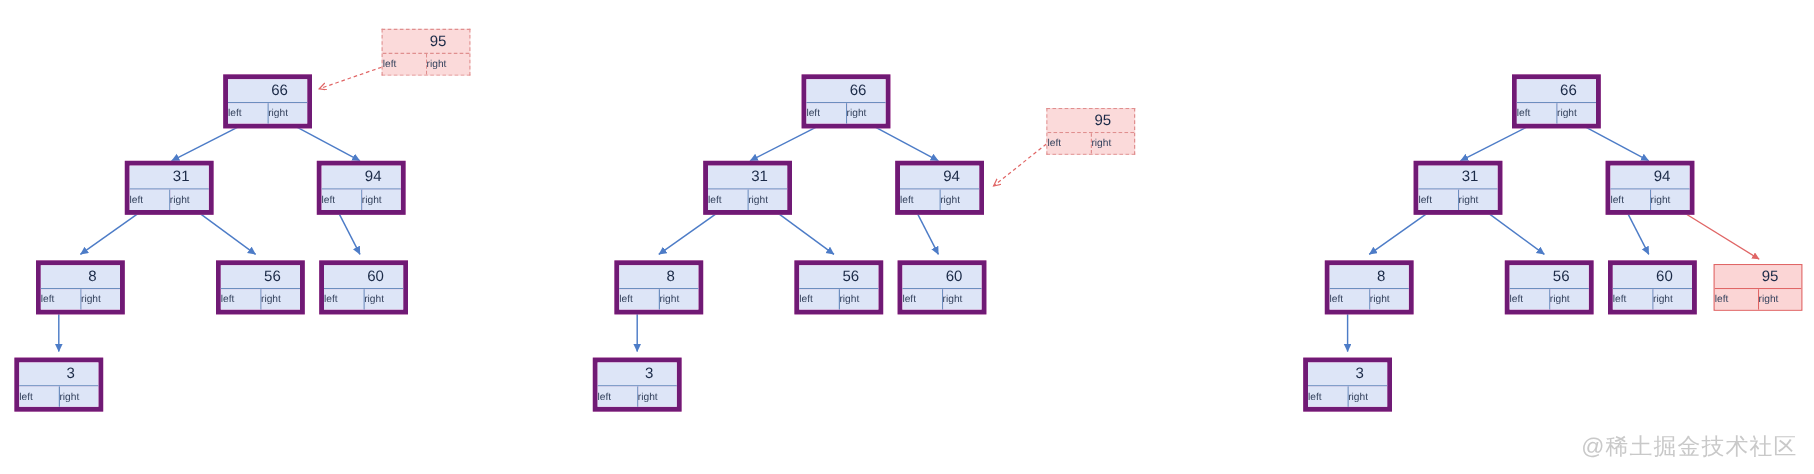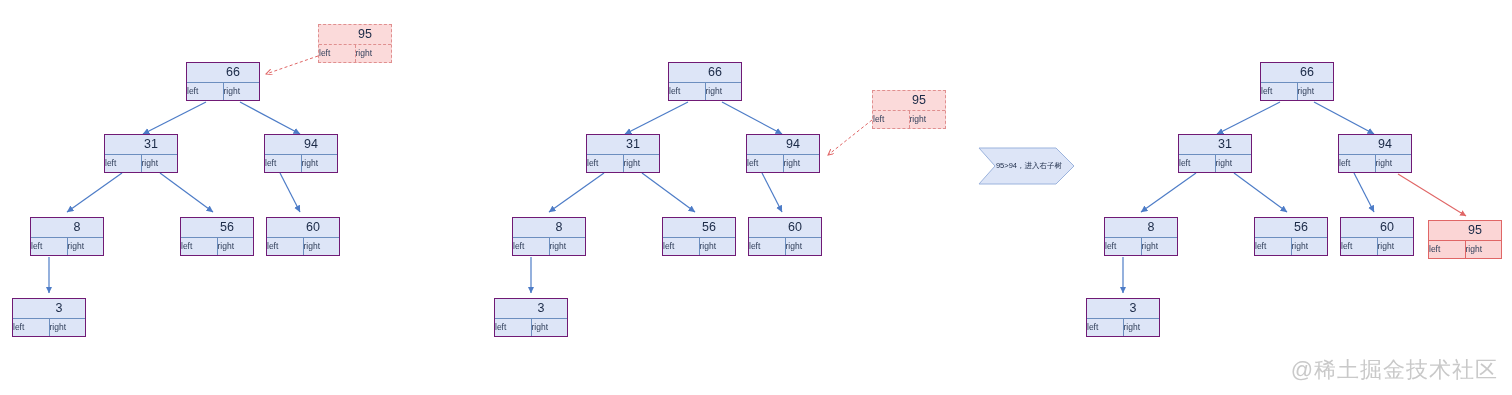--- a/index.html
+++ b/index.html
@@ -30,21 +30,21 @@
     width: 1512px;
     height: 395px;
     pointer-events: none;
   }
 
   
   .node {
     position: absolute;
     width: 72px;
     box-sizing: border-box;
-    border: 1px solid #701a75;
+    border: 4px solid #701a75;
     background: #f9a8d4;
   }
   .node .val {
     height: 19px;
     line-height: 19px;
     text-align: center;
     font-size: 12.5px;
     color: #1b2a47;
     border-bottom: 1px solid #6c8ebf;
     background: #dde5f7;
@@ -114,21 +114,21 @@
     color: #1b2a47;
     white-space: nowrap;
     letter-spacing: 0px;
   }
 
   
   #watermark {
     position: absolute;
     right: 14px;
     bottom: 10px;
-    font-size: 22px;
+    font-size: 19px;
     color: #c9c9c9;
     white-space: nowrap;
     letter-spacing: 1px;
     margin-left: 20px;
   }
 </style>
 </head>
 <body>
 
 <div id="stage">
@@ -302,26 +302,20 @@
   </div>
 
   <div class="node pink w74" style="left:872px; top:90px;">
     <div class="val">95</div>
     <div class="kids">
       <span class="left-cell">left</span>
       <span>right</span>
     </div>
   </div>
 
-  <div class="chevron" style="left:978px; top:145px;">
-    <svg width="98" height="42" viewBox="0 0 98 42">
-      <path d="M1,3 L78,3 L96,21 L78,39 L1,39 L17,21 Z" fill="#dde5f7" stroke="#9bb3dd" stroke-width="1"></path>
-    </svg>
-    <div class="ctext">95&gt;94，进入右子树</div>
-  </div>
 
   <div class="node w74" style="left:1260px; top:62px;">
     <div class="val">66</div>
     <div class="kids">
       <span class="left-cell">left</span>
       <span>right</span>
     </div>
   </div>
 
   <div class="node w74" style="left:1178px; top:134px;">

